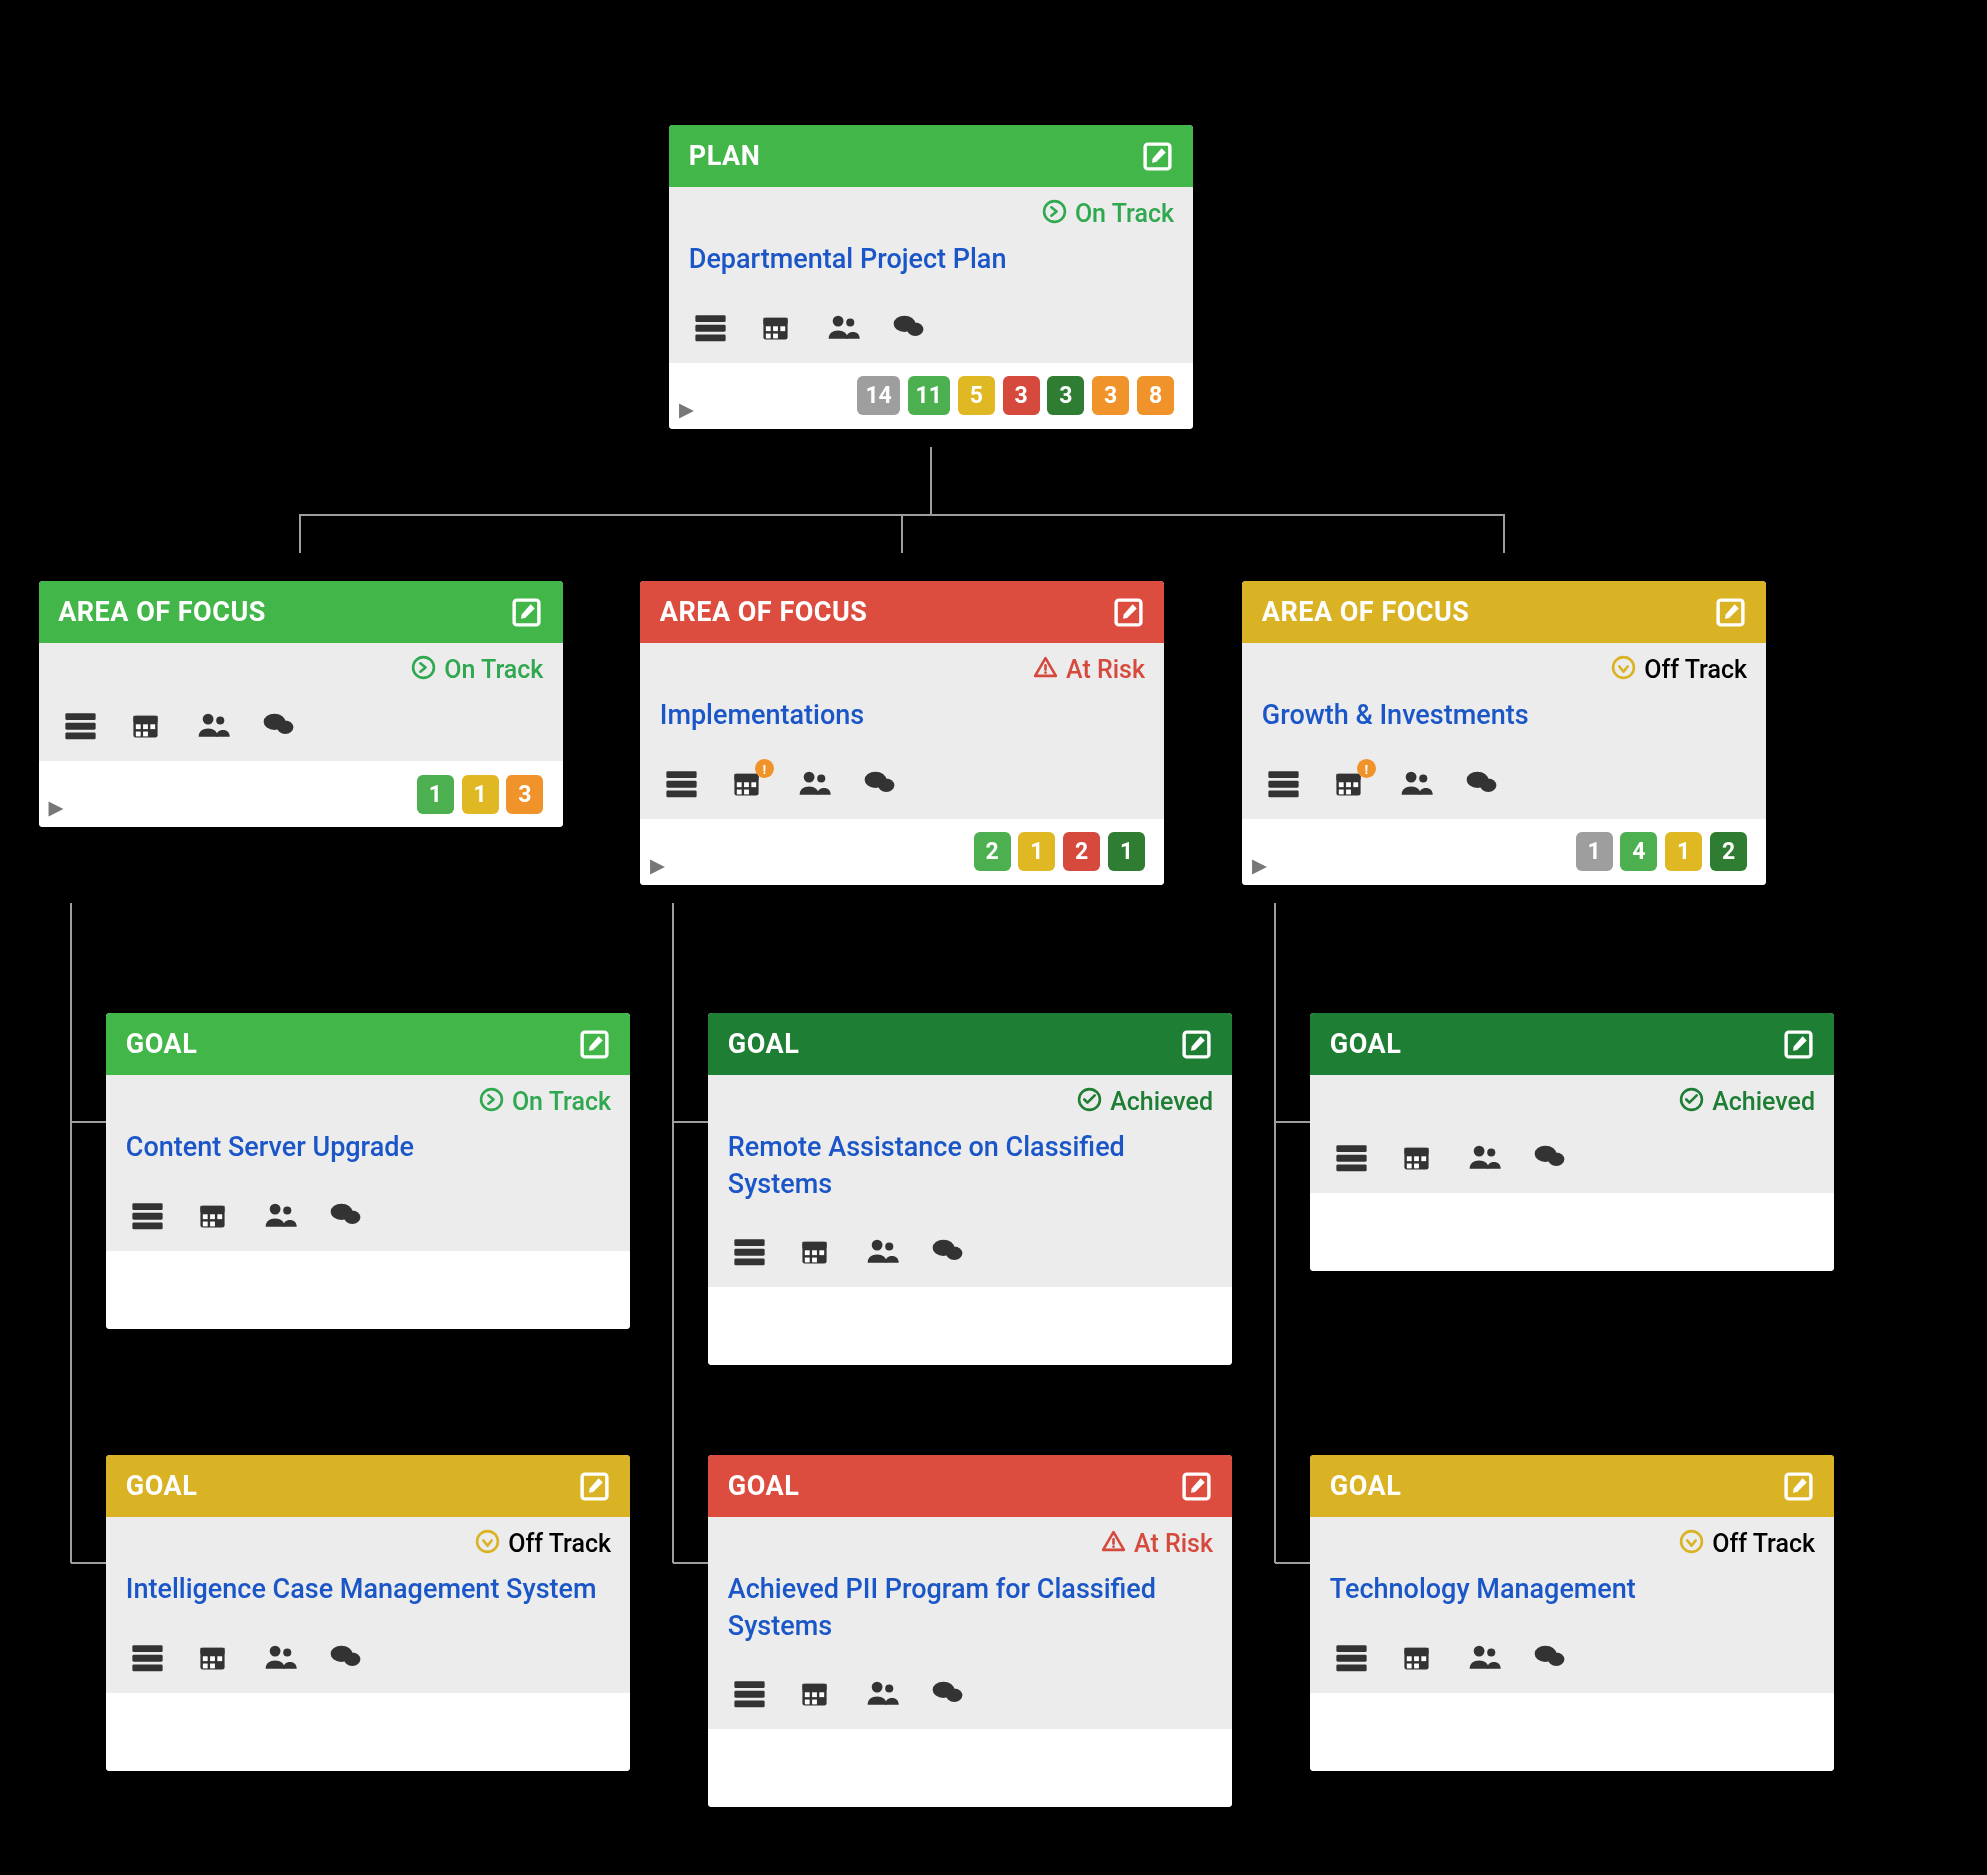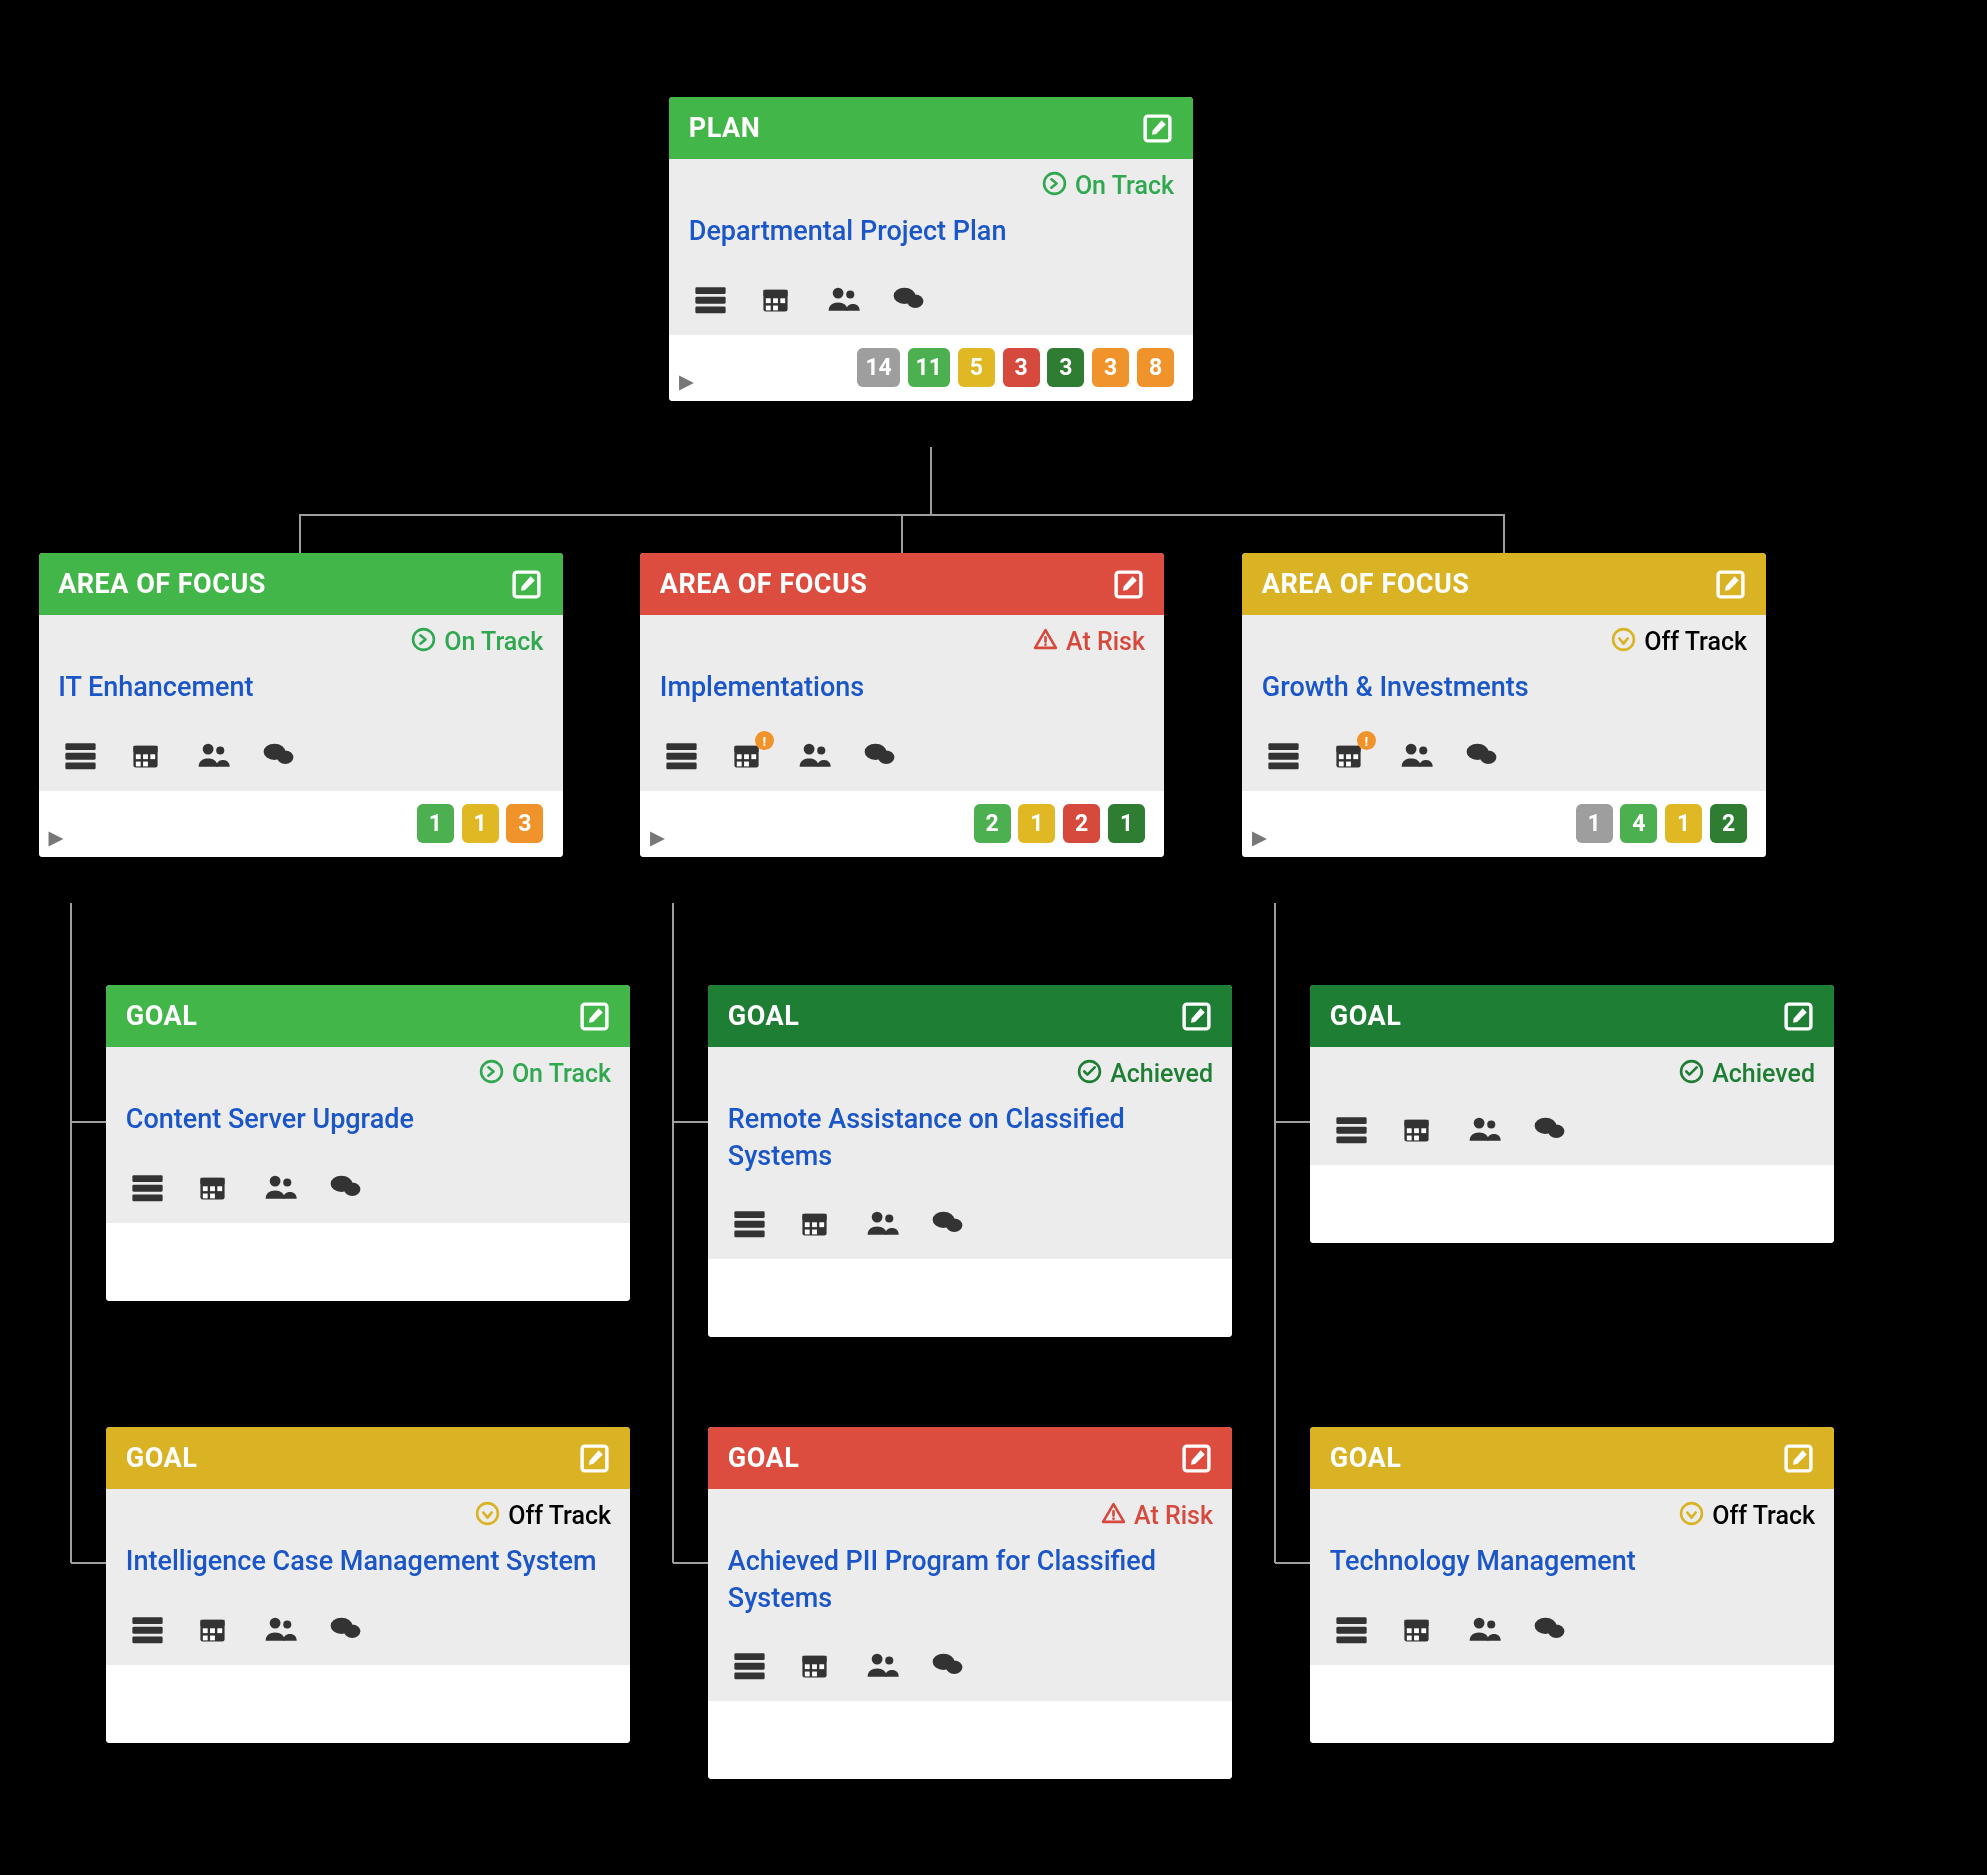--- a/index.html
+++ b/index.html
@@ -14,20 +14,21 @@
     height: 1798px;
     margin: 0 auto;
   }
   .card {
     position: absolute;
     width: 524px;
     background: #fff;
     border-radius: 3.9px;
     box-shadow: 0 1.9px 7.8px rgba(0,0,0,0.3);
     overflow: hidden;
+    margin-top: 28px;
   }
   .card-header {
     height: 62px;
     display: flex;
     align-items: center;
     justify-content: space-between;
     padding: 0 19.4px;
     color: #fff;
     font-weight: 700;
     font-size: 27px;
@@ -207,23 +208,20 @@
     </div>
     <div class="card-body">
       <div class="status-row status-ontrack">
         <span class="status-icon">
             <svg viewBox="0 0 24 24" width="25" height="25">
               <circle cx="12" cy="12" r="10" fill="none" stroke="#2fa84f" stroke-width="2.5"></circle>
               <path d="M9 8l5 4-5 4" fill="none" stroke="#2fa84f" stroke-width="2.5" stroke-linecap="round" stroke-linejoin="round"></path>
             </svg>
           </span>
         <span>On Track</span>
-      </div>
-      <div class="title-row">
-        <span class="title-link">IT Enhancement</span>
       </div>
       <div class="icon-row">
         <span class="act-icon"><svg viewBox="0 0 24 20" width="33" height="29">
               <rect x="1" y="1" width="22" height="5" rx="1" fill="#333"></rect>
               <rect x="1" y="8" width="22" height="5" rx="1" fill="#333"></rect>
               <rect x="1" y="15" width="22" height="5" rx="1" fill="#333"></rect>
             </svg></span>
           <span class="act-icon" style="position:relative"><svg viewBox="0 0 24 24" width="31" height="29">
               <rect x="2" y="4" width="20" height="18" rx="2" fill="#333"></rect>
               <rect x="2" y="4" width="20" height="5" fill="#333"></rect>

